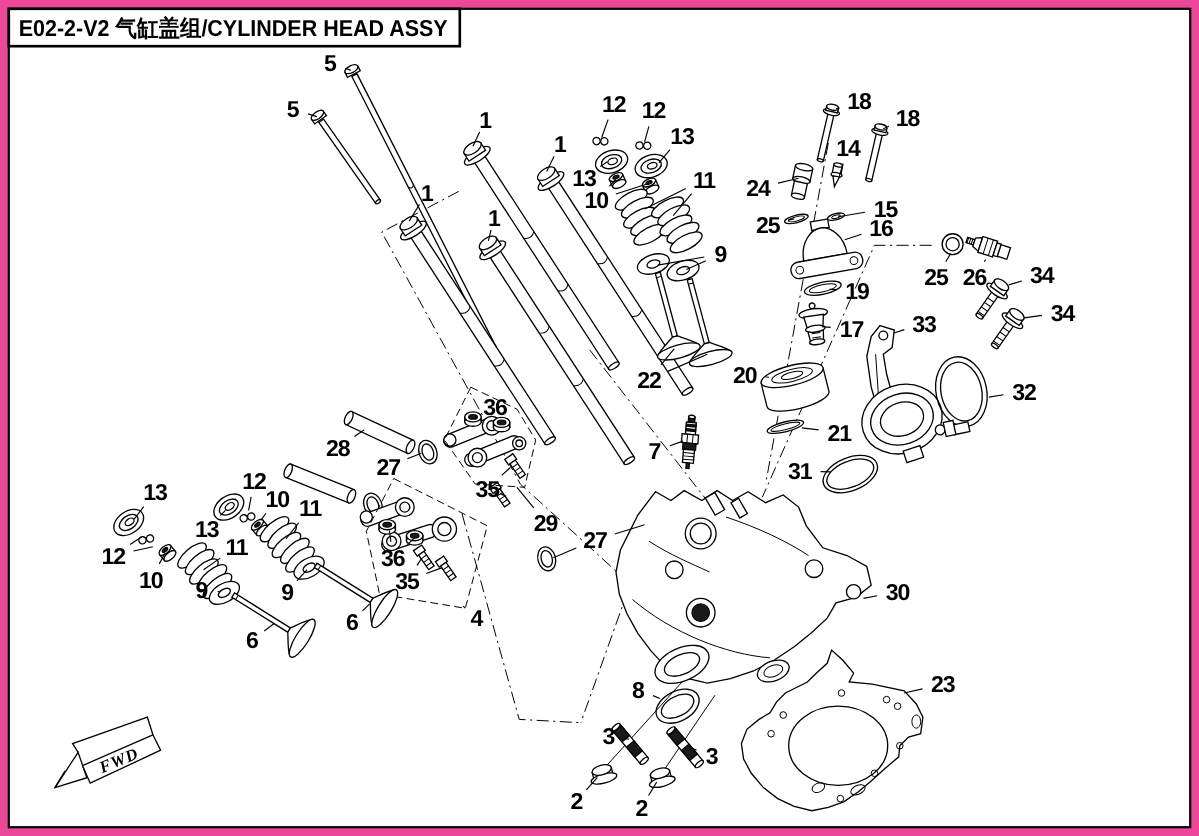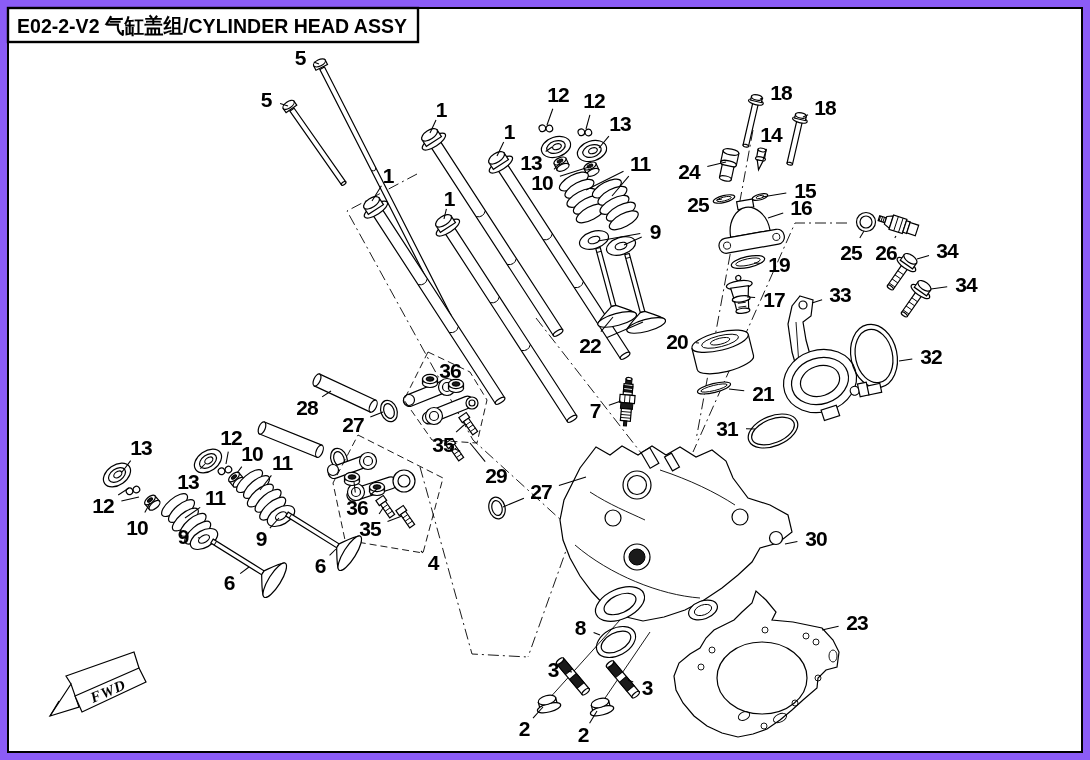--- a/index.html
+++ b/index.html
@@ -1,16 +1,16 @@
 <!DOCTYPE html>
 <html><head>
 <meta charset="utf-8">
 <style>
   html,body{margin:0;padding:0;background:#fff;}
-  #stage{position:relative;width:1090px;height:760px;background:#8b5cf6;overflow:hidden;
+  #stage{position:relative;width:1090px;height:760px;background:#ec4899;overflow:hidden;
          font-family:"Liberation Sans",sans-serif;}
   svg{position:absolute;left:0;top:0;}
   .p{stroke:#000;stroke-width:1.2;fill:#fff;}
   .ln{stroke:#000;stroke-width:1.2;fill:none;}
   .thin{stroke:#000;stroke-width:0.9;fill:none;}
   .dk{stroke:#000;stroke-width:1;fill:#1a1a1a;}
   .dashbox{stroke:#000;stroke-width:0.9;fill:none;stroke-dasharray:7 4;}
   .dashdot{stroke:#000;stroke-width:0.9;fill:none;stroke-dasharray:11 4 2 4;}
   .leader{stroke:#000;stroke-width:1.05;fill:none;}
   .callout{font:bold 21px "Liberation Sans",sans-serif;letter-spacing:-1px;

